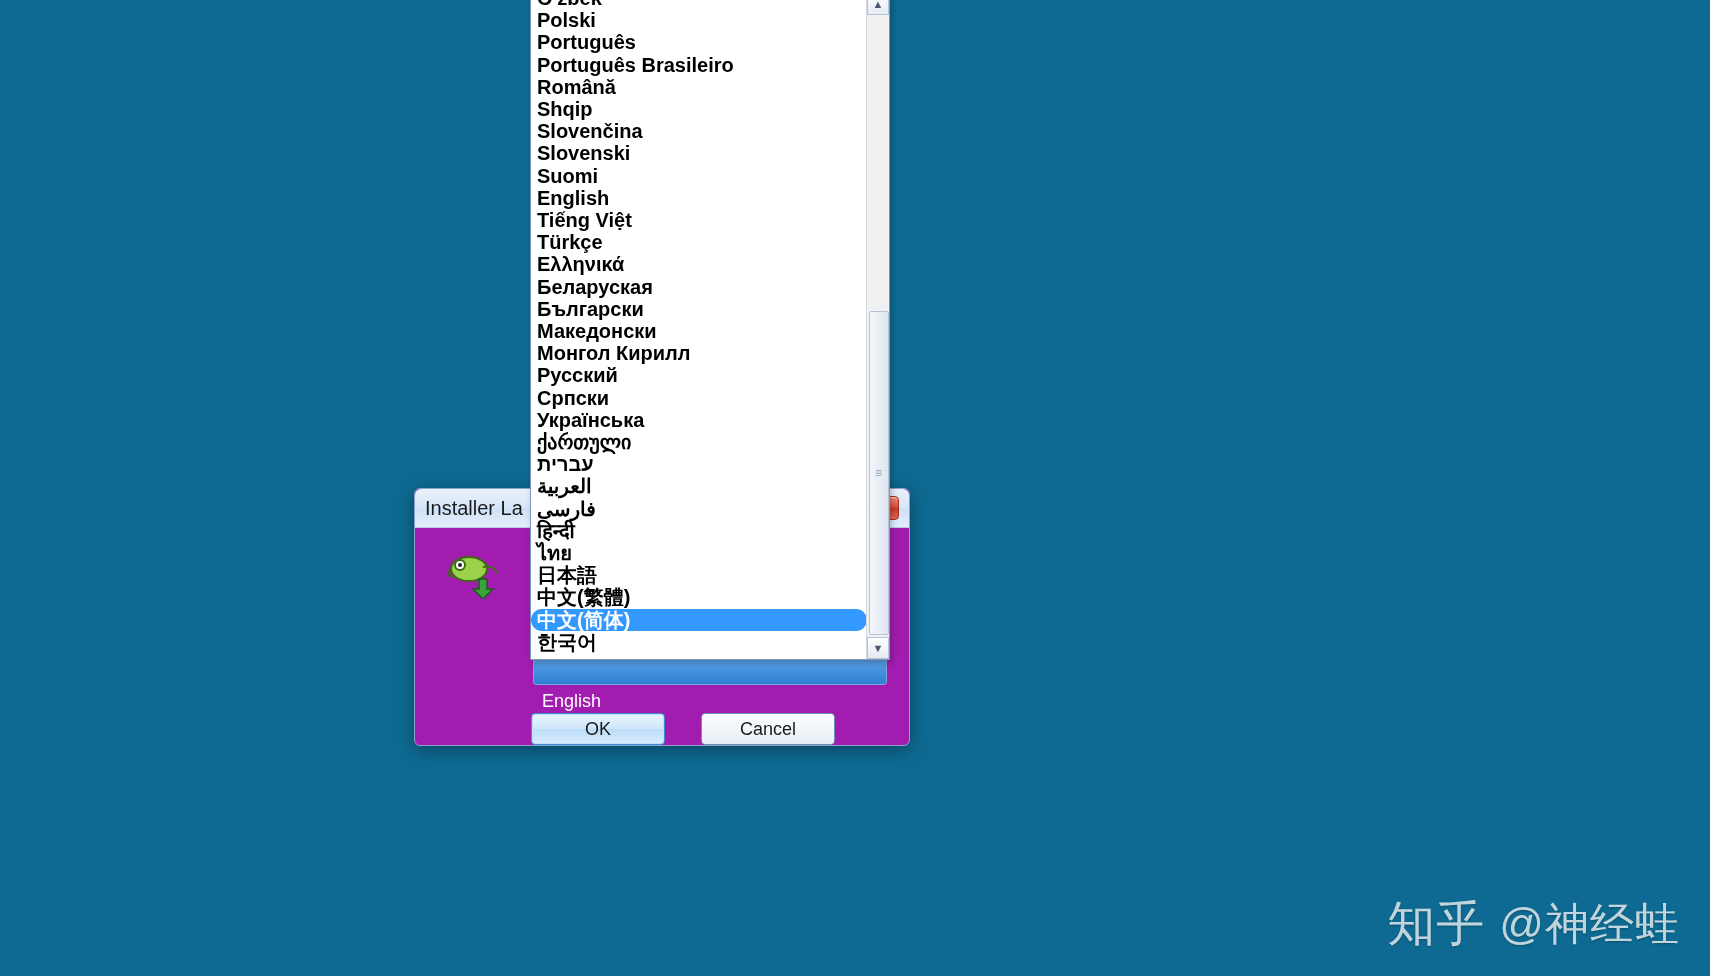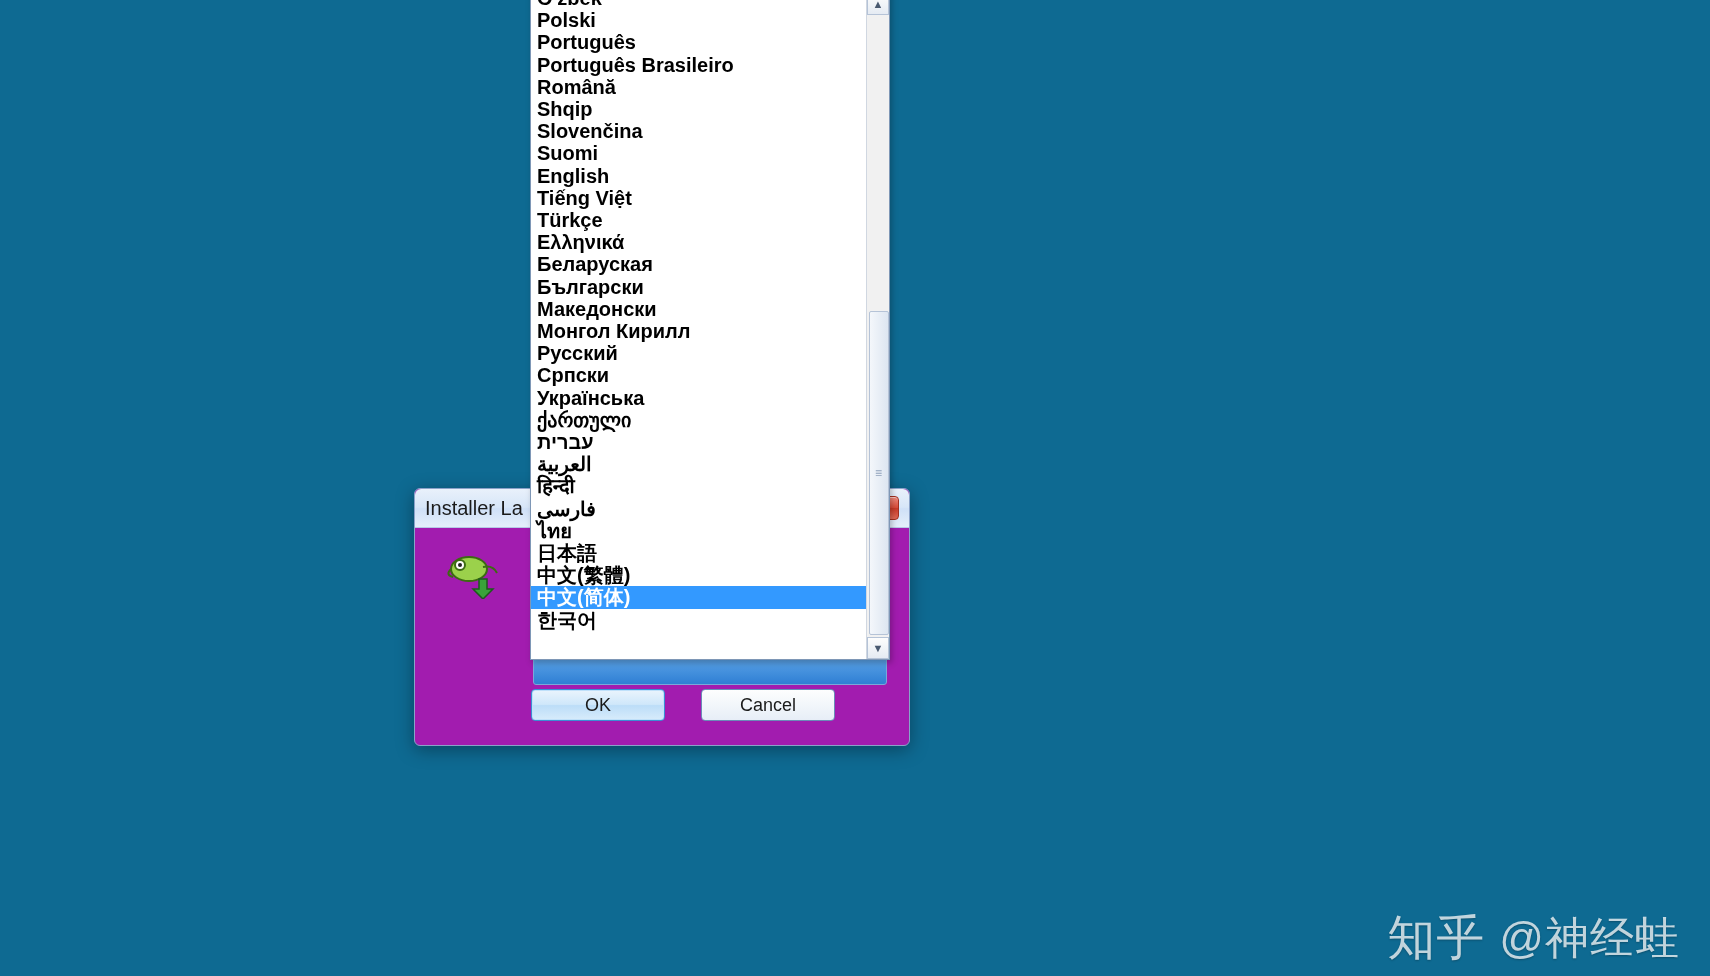--- a/index.html
+++ b/index.html
@@ -64,21 +64,21 @@
     background:linear-gradient(#5fa6e8,#2f7fd4);
     border-radius:3px;
   }
   .combobox span{
     color:#fff; font-size:18px; padding:3px 8px; display:block;margin-top:32px;
   }
 
   .dialog-buttons {
     position:absolute; left:0; right:0; bottom:0;
     height:56px;
-    display:flex; align-items:flex-start; justify-content:center;
+    display:flex; align-items:flex-end; justify-content:center;
     gap:36px;
     padding-left:42px;
   }
   .btn {
     min-width:132px; height:30px;
     border:1px solid #6b8bb8;
     border-radius:4px;
     background:linear-gradient(#fdfefe,#e7eef7);
     font-size:18px; color:#1a1a1a;
     display:flex; align-items:center; justify-content:center;
@@ -111,20 +111,21 @@
     line-height:22.2px;
     padding:0 6px;
     color:#000;
     white-space:nowrap;
     cursor:pointer;
     font-weight:bold;
   }
   .lang-item.selected{
     background:#3399ff;
     color:#ffffff;
+    border-radius:11px;
   }
   
   .scrollbar{
     position:absolute; right:0; top:0; bottom:0;
     width:22px;
     background:#f1f1f1;
     border-left:1px solid #d0d7e1;
   }
   .sb-btn{
     position:absolute; left:0; width:22px; height:22px;
@@ -145,21 +146,21 @@
   .sb-thumb::after{
     content:"≡";
     position:absolute; top:50%; left:50%;
     transform:translate(-50%,-50%);
     color:#8fa2bb; font-size:12px; letter-spacing:1px;
   }
 
   
   .watermark{
     position:absolute;
-    right:30px; bottom:6px;
+    right:30px; bottom:20px;
     display:flex; align-items:center; gap:14px;
     color:rgba(255,255,255,.75);
     font-size:44px;
     font-weight:500;
     letter-spacing:1px;
     text-shadow:0 1px 2px rgba(0,0,0,.25);
     margin-top:28px;
   }
   .zhihu-logo{
     font-family:"KaiTi","STKaiti","SimSun",serif;
@@ -209,37 +210,38 @@
 
 <div class="dropdown">
   <div class="dropdown-inner" id="dropdown-inner">
       <div class="lang-item">O'zbek</div>
       <div class="lang-item">Polski</div>
       <div class="lang-item">Português</div>
       <div class="lang-item">Português Brasileiro</div>
       <div class="lang-item">Română</div>
       <div class="lang-item">Shqip</div>
       <div class="lang-item">Slovenčina</div>
+      <div class="lang-item">Slovenski</div>
       <div class="lang-item">Suomi</div>
       <div class="lang-item">English</div>
       <div class="lang-item">Tiếng Việt</div>
       <div class="lang-item">Türkçe</div>
       <div class="lang-item">Ελληνικά</div>
       <div class="lang-item">Беларуская</div>
       <div class="lang-item">Български</div>
       <div class="lang-item">Македонски</div>
       <div class="lang-item">Монгол Кирилл</div>
       <div class="lang-item">Русский</div>
       <div class="lang-item">Српски</div>
       <div class="lang-item">Українська</div>
       <div class="lang-item">ქართული</div>
       <div class="lang-item">עברית</div>
       <div class="lang-item">العربية</div>
+      <div class="lang-item">فارسی</div>
       <div class="lang-item">हिन्दी</div>
-      <div class="lang-item">فارسی</div>
       <div class="lang-item">ไทย</div>
       <div class="lang-item">日本語</div>
       <div class="lang-item">中文(繁體)</div>
       <div class="lang-item selected">中文(简体)</div>
       <div class="lang-item">한국어</div>
     </div>
   <div class="scrollbar">
     <div class="sb-btn sb-up">
       <span>▲</span>
     </div>

